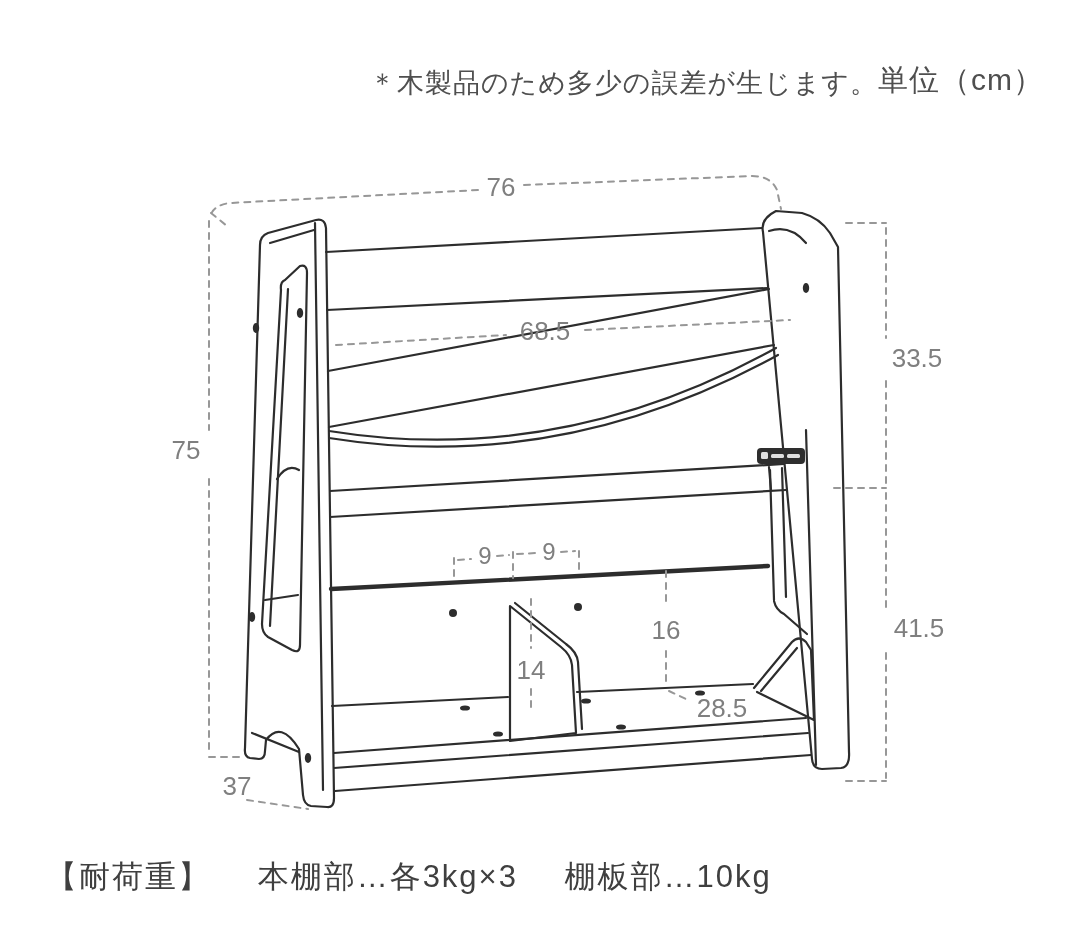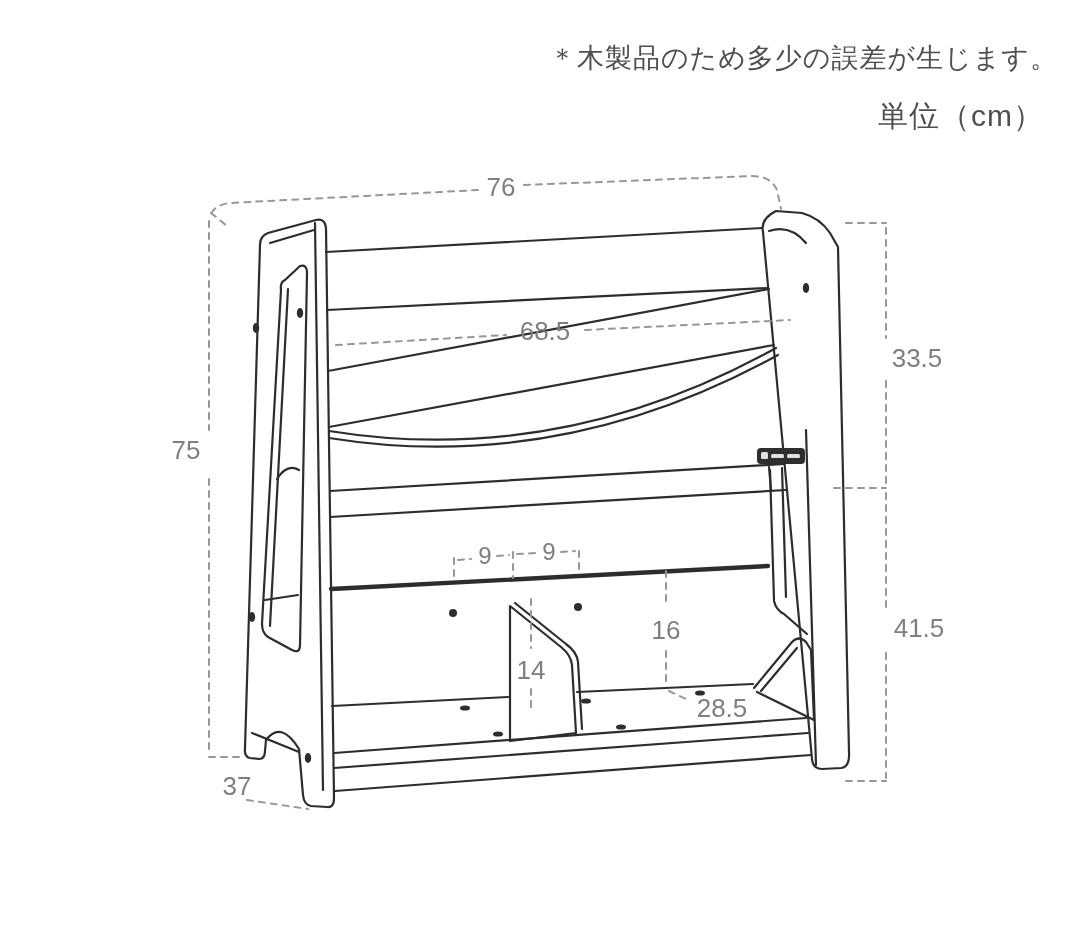--- a/index.html
+++ b/index.html
@@ -1,21 +1,21 @@
 <!DOCTYPE html>
 <html><head>
 <meta charset="utf-8">
 <style>
   html,body{margin:0;padding:0;background:#fff;}
   .stage{
     position:relative;width:1080px;height:933px;background:#ffffff;overflow:hidden;
     font-family:"Liberation Sans","DejaVu Sans",sans-serif;
   }
   .notes{
-    position:absolute;top:40px;right:22px;display:flex;flex-direction:column;align-items:flex-end;
+    position:absolute;top:40px;right:22px;display:flex;align-items:flex-end;
     color:#4f4f4f;
   }
   .notes .disclaimer{font-size:27px;letter-spacing:1px;}
   .notes .unit{font-size:30px;margin-top:20px;margin-right:14px;letter-spacing:1px;}
   .caption{
     position:absolute;left:46px;top:856px;color:#3f3f3f;font-size:31px;letter-spacing:2px;
     white-space:nowrap;
   }
   .caption .seg{margin-right:36px;}
   .caption .seg:last-child{margin-right:0;}
@@ -164,14 +164,19 @@
       <text class="dimtext" x="666" y="639">16</text>
 
       <text class="dimtext" x="722" y="717">28.5</text>
 
       <path class="dim" d="M 531,599 L 531,648"></path>
       <path class="dim" d="M 531,689 L 531,713"></path>
       <text class="dimtext" x="531" y="679">14</text>
     </g>
   </svg>
 
+  <div class="caption">
+    <span class="seg">【耐荷重】</span>
+    <span class="seg">本棚部…各3kg×3</span>
+    <span class="seg">棚板部…10kg</span>
+  </div>
 
 </div>
 
 </body></html>

